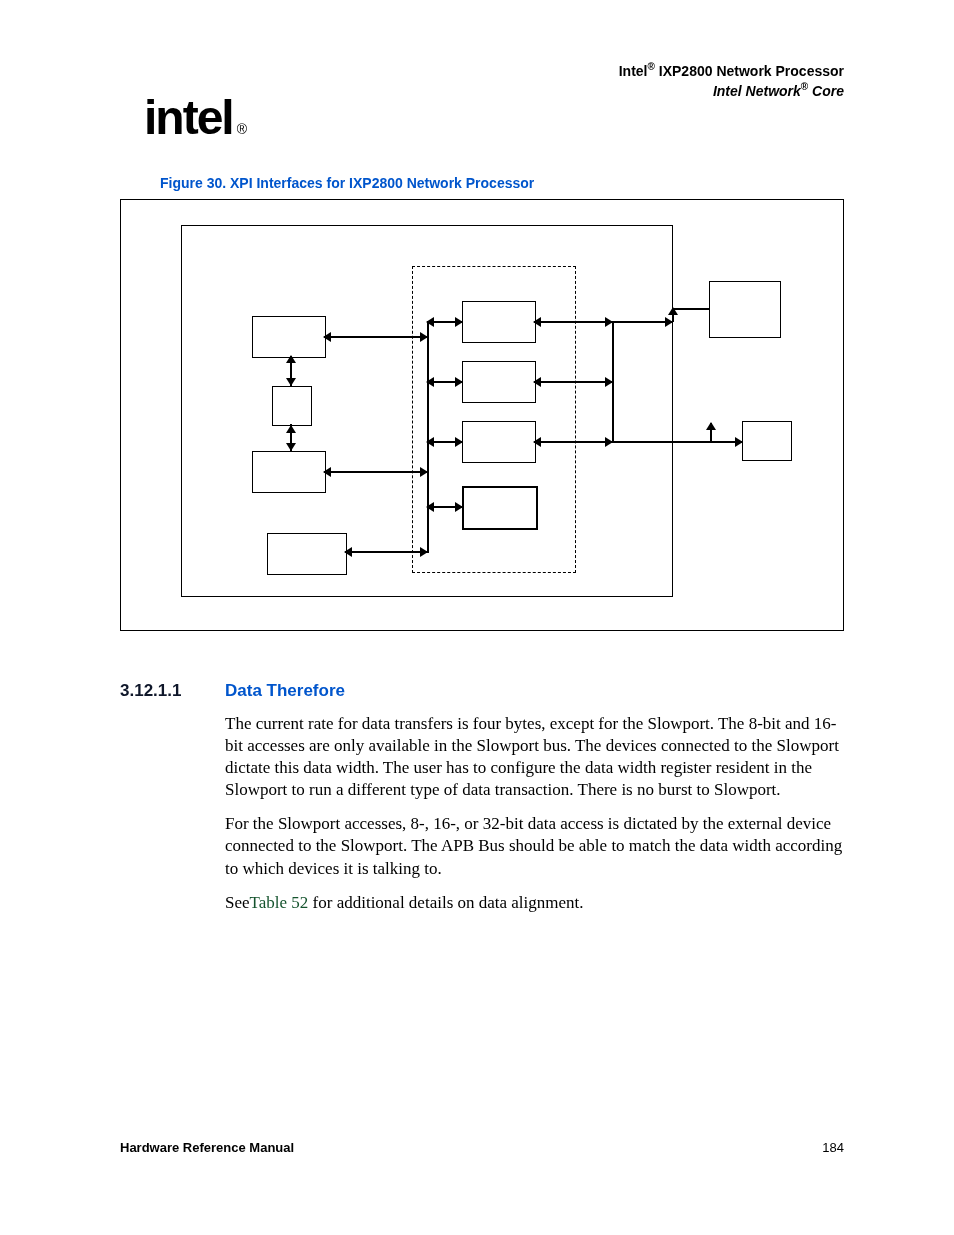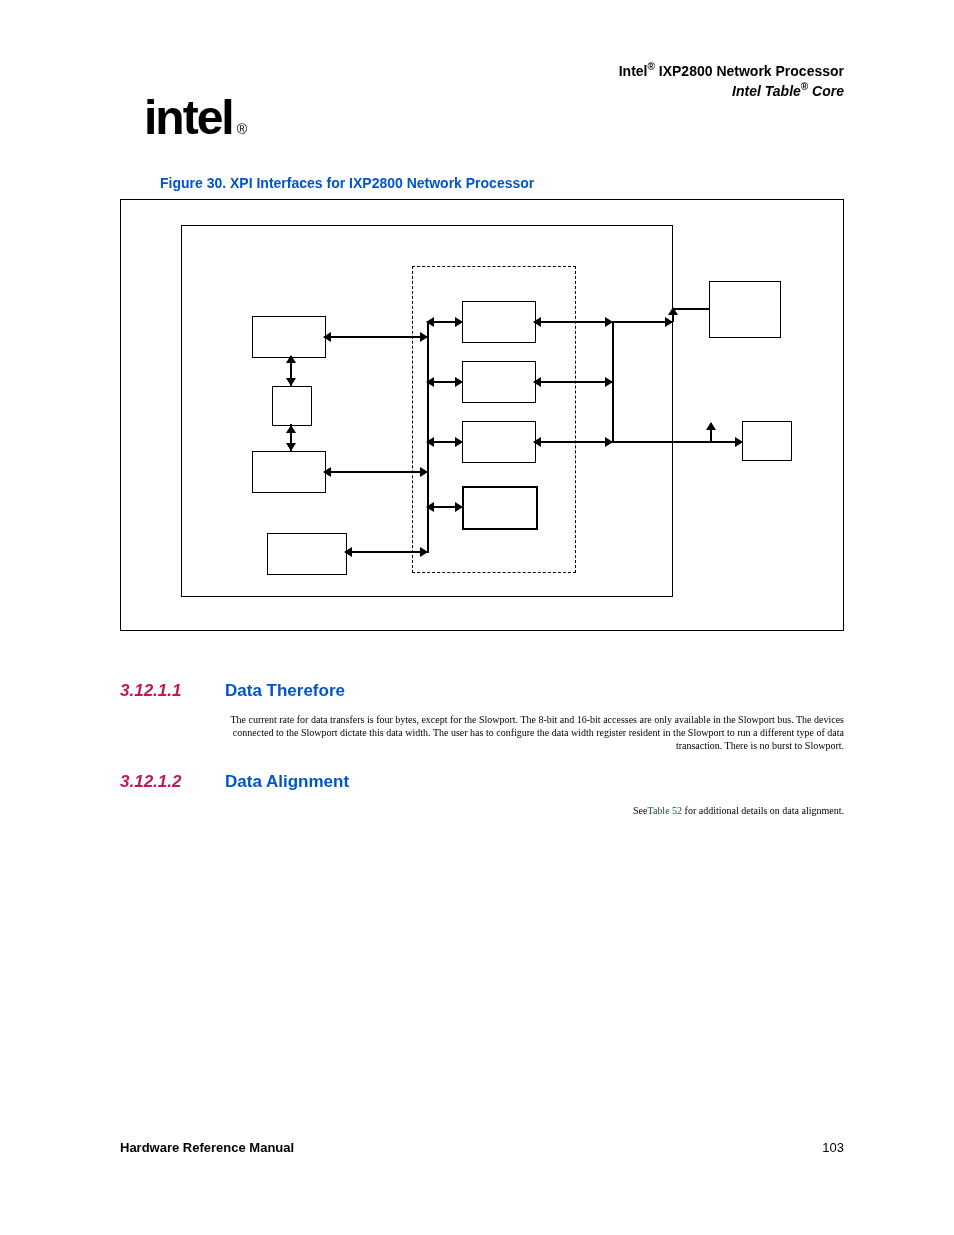--- a/index.html
+++ b/index.html
@@ -106,36 +106,35 @@
     display: flex;
     margin-top: 20px;
     margin-bottom: 10px;
   }
   .section-num {
     width: 105px;
     flex-shrink: 0;
     font-family: Arial, Helvetica, sans-serif;
     font-weight: bold;
     font-size: 17px;
-    color: #be185d;
-    font-style: italic;
+    color: #0f172a;
   }
   .section-title {
     font-family: Arial, Helvetica, sans-serif;
     font-weight: bold;
     font-size: 17px;
     color: #0055cc;
   }
   .para {
     margin-left: 105px;
     margin-top: 12px;
     margin-bottom: 12px;
-    font-size: 10px;
+    font-size: 17px;
     line-height: 1.3;
-    text-align: right;
+    text-align: left;
   }
   .link-blue { color: #14532d; }
   .footer {
     position: absolute;
     bottom: 80px;
     left: 120px;
     right: 110px;
     display: flex;
     justify-content: space-between;
     font-family: Arial, Helvetica, sans-serif;
@@ -146,21 +145,21 @@
 </head>
 <body>
 
 <div class="page">
 
   <div class="header-right">
     <div>
       <span>Intel</span><sup>®</sup><span> IXP2800 Network Processor</span>
     </div>
     <div>
-      <i><span>Intel Table</span></i><sup>®</sup><i><span> Core</span></i>
+      <i><span>Intel Network</span></i><sup>®</sup><i><span> Core</span></i>
     </div>
   </div>
 
   <div class="logo">
     <span>intel</span><span class="reg">®</span>
   </div>
 
   <div class="content">
 
     <div class="figure-caption">Figure 30. XPI Interfaces for IXP2800 Network Processor</div>
@@ -217,28 +216,25 @@
 
       </div>
     </div>
 
     <div class="section">
       <div class="section-num">3.12.1.1</div>
       <div class="section-title">Data Therefore</div>
     </div>
     <div class="para">The current rate for data transfers is four bytes, except for the Slowport. The 8-bit and 16-bit accesses are only available in the Slowport bus. The devices connected to the Slowport dictate this data width. The user has to configure the data width register resident in the Slowport to run a different type of data transaction. There is no burst to Slowport.</div>
 
-    <div class="section">
-      <div class="section-num">3.12.1.2</div>
-      <div class="section-title">Data Alignment</div>
-    </div>
+    <div class="para">For the Slowport accesses, 8-, 16-, or 32-bit data access is dictated by the external device connected to the Slowport. The APB Bus should be able to match the data width according to which devices it is talking to.</div>
     <div class="para">
       <span>See</span><span class="link-blue">Table 52</span><span> for additional details on data alignment.</span>
     </div>
 
   </div>
 
   <div class="footer">
     <span class="left">Hardware Reference Manual</span>
-    <span>103</span>
+    <span>184</span>
   </div>
 
 </div>
 
 </body></html>

